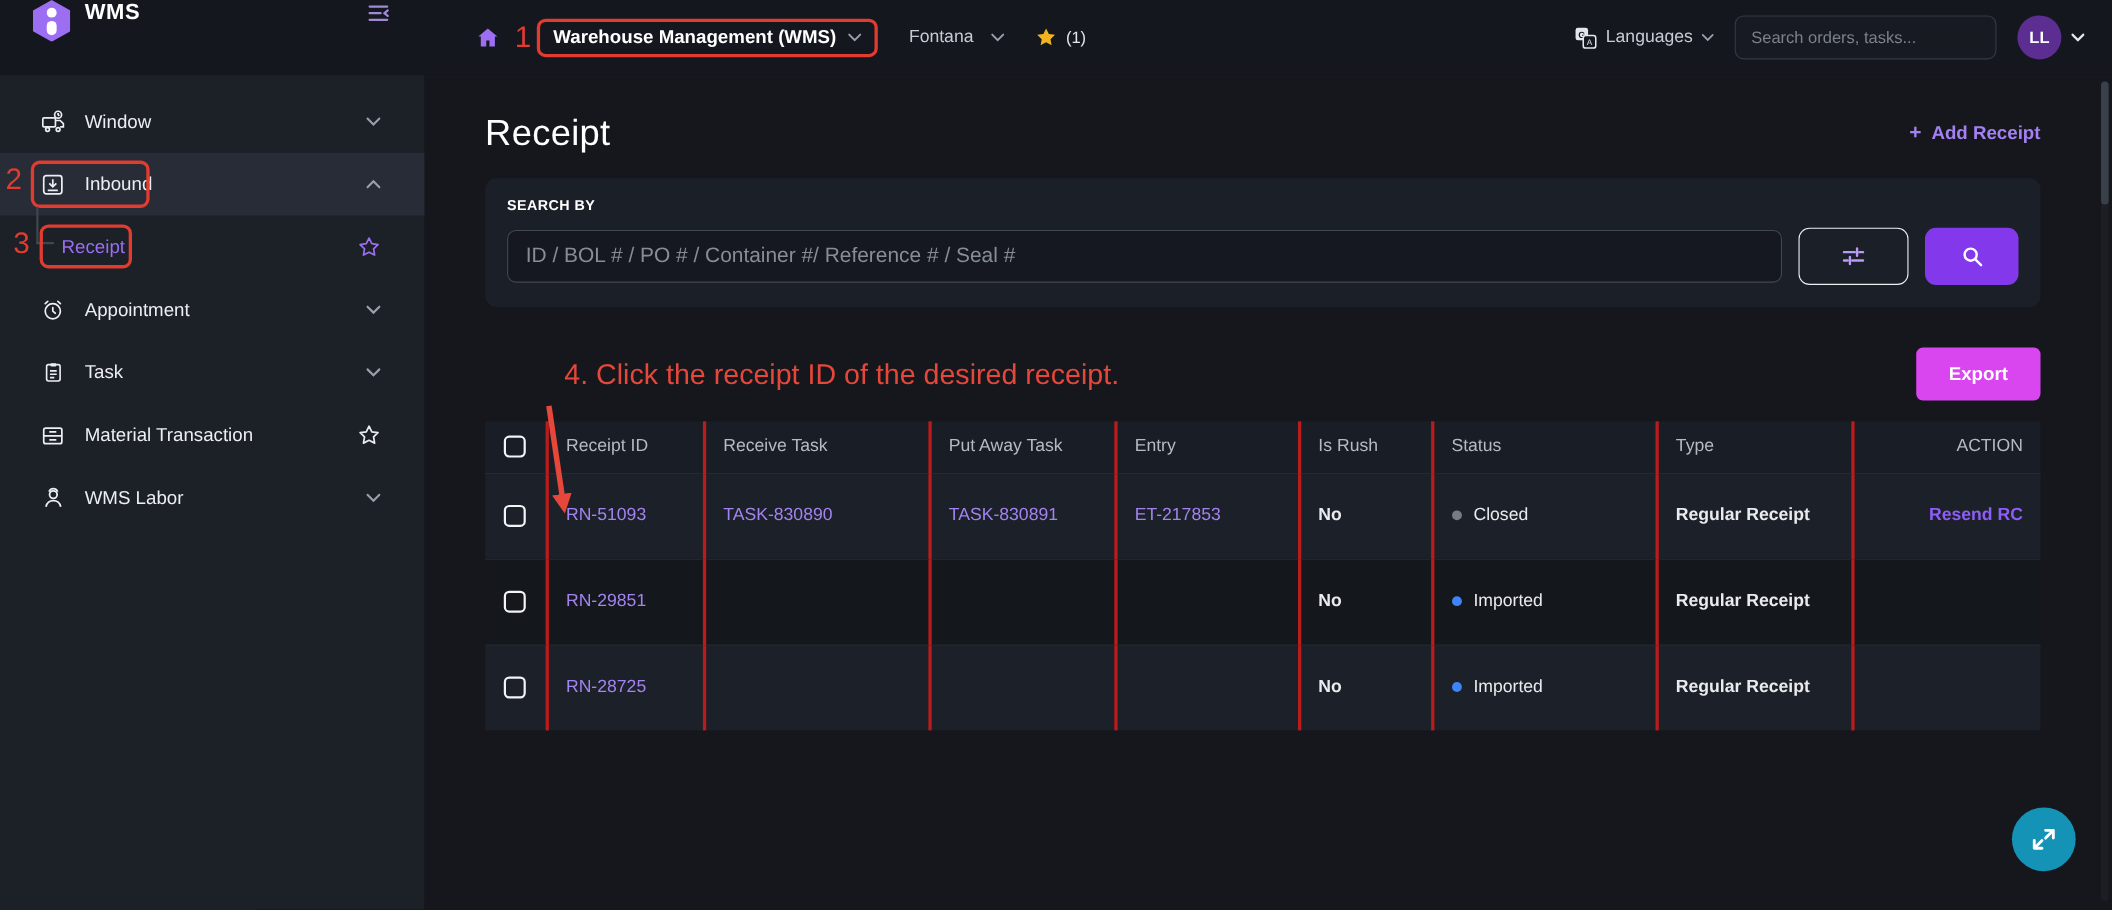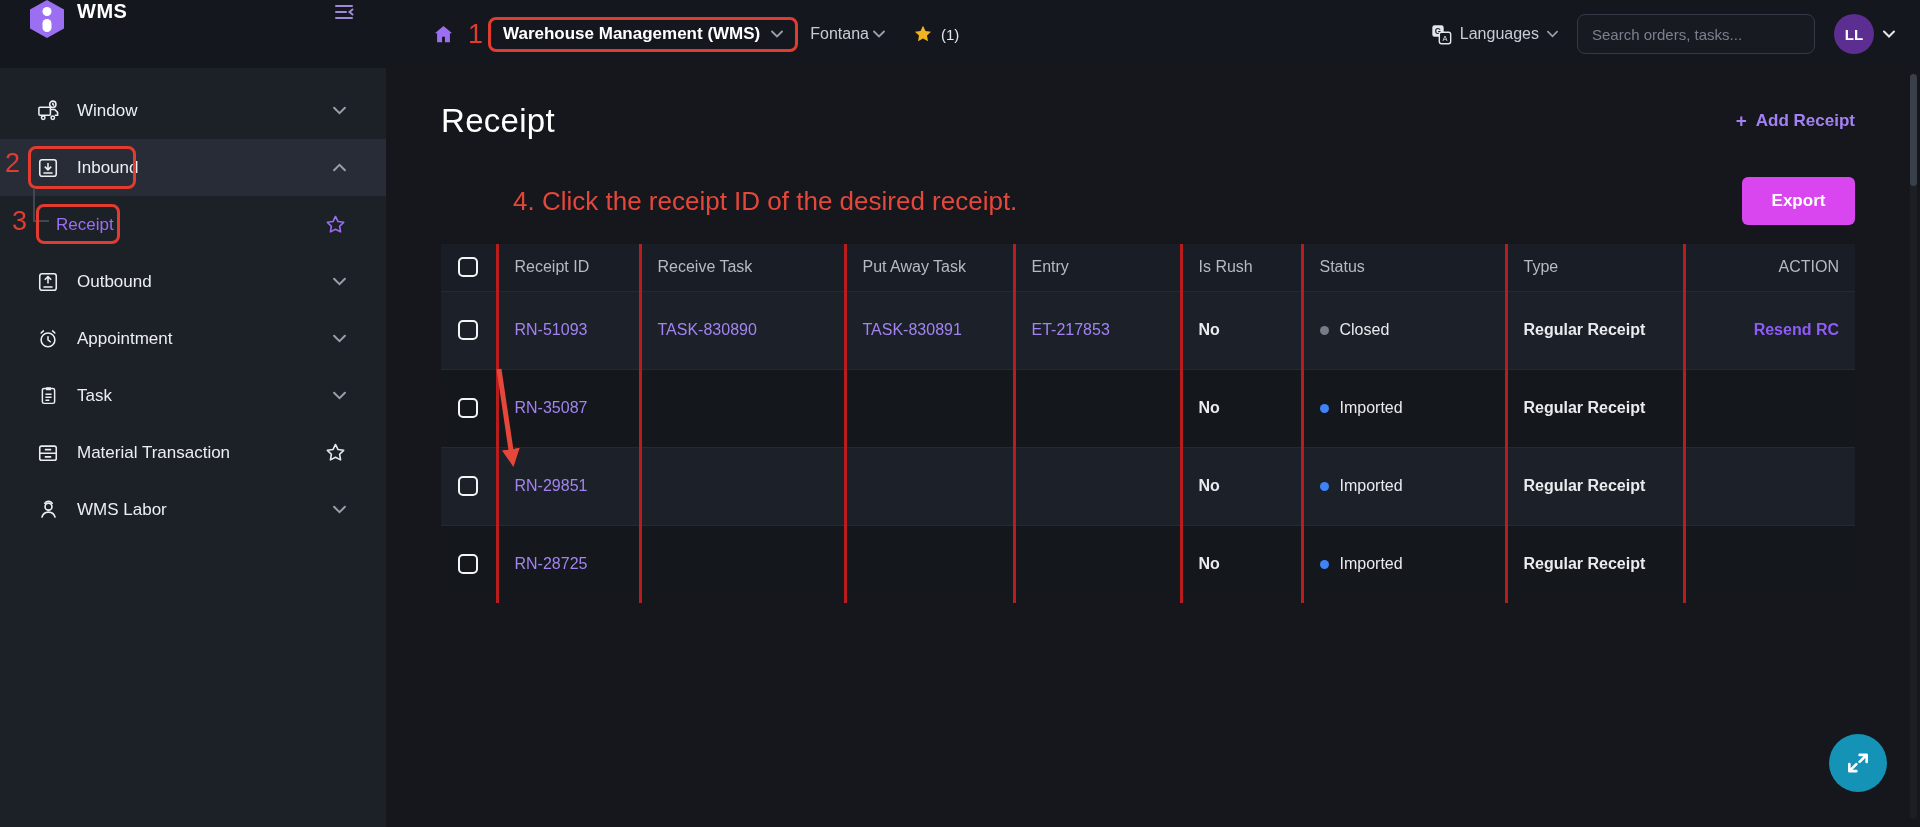--- a/index.html
+++ b/index.html
@@ -18,21 +18,21 @@
   .hex::after { content:""; position:absolute; left:50%; top:19px; transform:translateX(-50%);
                 width:9px; height:13px; border-radius:5px; background:#fff; }
   .logo-text { margin-left:13px; font-size:20px; font-weight:bold; letter-spacing:.5px; color:#fff; }
   .collapse-btn { margin-left:auto; cursor:pointer; display:flex; }
   .topbar-main { flex:1; display:flex; align-items:center; height:100%; padding-right:25px; }
   .home-btn { margin-left:46px; cursor:pointer; display:flex; }
   .anno-num-top { margin-left:13px; color:#e23b30; font-size:27px; }
   .module-box { margin-left:5px; border:3px solid #e23b30; border-radius:8px; padding:4px 12px 5px;
                 display:flex; align-items:center; gap:11px; cursor:pointer; }
   .module-label { color:#fff; font-size:17px; font-weight:bold; white-space:nowrap; }
-  .site-select { margin-left:12px; display:flex; align-items:center; gap:4px; color:#c7ccd4;
+  .site-select { margin-left:28px; display:flex; align-items:center; gap:16px; color:#c7ccd4;
                  font-size:16px; cursor:pointer; }
   .fav-group { margin-left:28px; display:flex; align-items:center; gap:8px; }
   .fav-count { color:#e3e6ec; font-size:15px; }
   .topbar-right { margin-left:auto; display:flex; align-items:center; gap:19px; }
   .lang-group { display:flex; align-items:center; gap:8px; color:#c7ccd4; font-size:16px; cursor:pointer; }
   .global-search { width:238px; height:40px; background:#171a21; border:1px solid #343a46;
                    border-radius:8px; color:#dfe3ea; padding:0 14px; font-size:15px;
                    font-family:"Liberation Sans", sans-serif; }
   .global-search::placeholder { color:#7b818c; }
   .avatar-group { display:flex; align-items:center; gap:9px; cursor:pointer; }
@@ -212,34 +212,20 @@
           <svg viewBox="0 0 24 24" width="21" height="21" fill="none" stroke="currentColor" stroke-width="1.8" stroke-linejoin="round">
             <path d="M12 2.8l2.9 5.8 6.4.9-4.6 4.5 1.1 6.4L12 17.4l-5.8 3 1.1-6.4L2.7 9.5l6.4-.9z"></path>
           </svg>
         </span>
         <span class="anno-box"></span>
         <span class="anno-num">3</span>
       </div>
       <div class="side-item">
         <span class="side-icon">
           <svg viewBox="0 0 24 24" width="22" height="22" fill="none" stroke="currentColor" stroke-width="1.7">
-            <rect x="3" y="3" width="18" height="18" rx="2.5"></rect>
-            <path d="M12 13.5v-7M8.5 9.5L12 6l3.5 3.5M7 17.5h10"></path>
-          </svg>
-        </span>
-        <span class="side-label">Outbound</span>
-        <span class="side-right">
-          <svg viewBox="0 0 12 8" width="13" height="9">
-            <polyline points="1,1.5 6,6.5 11,1.5" fill="none" stroke="currentColor" stroke-width="1.8" stroke-linecap="round"></polyline>
-          </svg>
-        </span>
-      </div>
-      <div class="side-item">
-        <span class="side-icon">
-          <svg viewBox="0 0 24 24" width="22" height="22" fill="none" stroke="currentColor" stroke-width="1.7">
             <circle cx="12" cy="13" r="7.5"></circle>
             <path d="M12 9.5V13l2.5 2M4.5 5.5L7 3.2M19.5 5.5L17 3.2" stroke-linecap="round"></path>
           </svg>
         </span>
         <span class="side-label">Appointment</span>
         <span class="side-right">
           <svg viewBox="0 0 12 8" width="13" height="9">
             <polyline points="1,1.5 6,6.5 11,1.5" fill="none" stroke="currentColor" stroke-width="1.8" stroke-linecap="round"></polyline>
           </svg>
         </span>
@@ -292,20 +278,37 @@
 
   <main class="main">
     <div class="title-row">
       <h1 class="page-title">Receipt</h1>
       <div class="add-receipt">
         <span class="add-plus">+</span>
         <span>Add Receipt</span>
       </div>
     </div>
 
+    <section class="search-panel">
+      <div class="search-by">SEARCH BY</div>
+      <div class="search-row">
+        <input class="search-input" placeholder="ID / BOL # / PO # / Container #/ Reference # / Seal #" style="">
+        <button class="filter-btn">
+          <svg viewBox="0 0 24 24" width="26" height="26" fill="none" stroke="#b79bf5" stroke-width="2" stroke-linecap="round">
+              <path d="M4 8.5h9M17 8.5h3M15 5.5v6M4 15.5h3M11 15.5h9M9 12.5v6"></path>
+            </svg>
+        </button>
+        <button class="search-btn">
+          <svg viewBox="0 0 24 24" width="24" height="24" fill="none" stroke="#fff" stroke-width="2.2">
+              <circle cx="10.5" cy="10.5" r="5.5"></circle>
+              <path d="M15 15l5 5" stroke-linecap="round"></path>
+            </svg>
+        </button>
+      </div>
+    </section>
 
     <div class="step4-row">
       <span class="step4-text">4. Click the receipt ID of the desired receipt.</span>
       <button class="export-btn">Export</button>
     </div>
 
     <svg class="step-arrow" width="44" height="110" viewBox="0 0 44 110">
       <defs>
         <marker id="ah" markerWidth="20" markerHeight="18" refX="8" refY="9" orient="auto" markerUnits="userSpaceOnUse">
           <path d="M0 0L18 9L0 18z" fill="#e5473a"></path>
@@ -346,31 +349,20 @@
             <td><a class="link">TASK-830890</a></td>
             <td><a class="link">TASK-830891</a></td>
             <td><a class="link">ET-217853</a></td>
             <td class="bold">No</td>
             <td><span class="dot" style="background:#757b87"></span><span>Closed</span></td>
             <td class="bold">Regular Receipt</td>
             <td class="col-action"><a class="action-link">Resend RC</a></td>
           </tr>
           <tr>
             <td class="col-check"><span class="checkbox"></span></td>
-            <td><a class="link">RN-35087</a></td>
-            <td></td>
-            <td></td>
-            <td></td>
-            <td class="bold">No</td>
-            <td><span class="dot" style="background:#3f83f8"></span><span>Imported</span></td>
-            <td class="bold">Regular Receipt</td>
-            <td class="col-action"></td>
-          </tr>
-          <tr>
-            <td class="col-check"><span class="checkbox"></span></td>
             <td><a class="link">RN-29851</a></td>
             <td></td>
             <td></td>
             <td></td>
             <td class="bold">No</td>
             <td><span class="dot" style="background:#3f83f8"></span><span>Imported</span></td>
             <td class="bold">Regular Receipt</td>
             <td class="col-action"></td>
           </tr>
           <tr>

